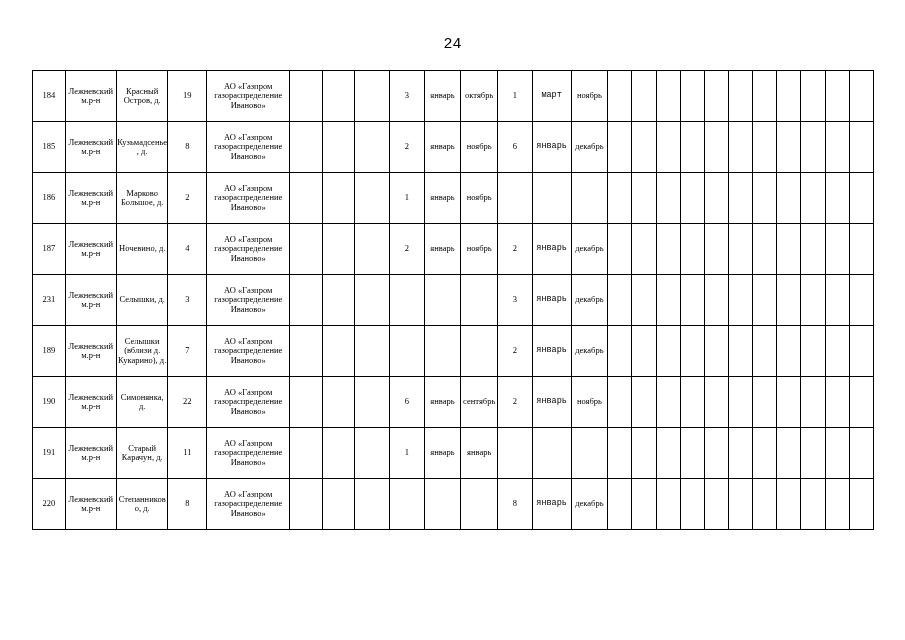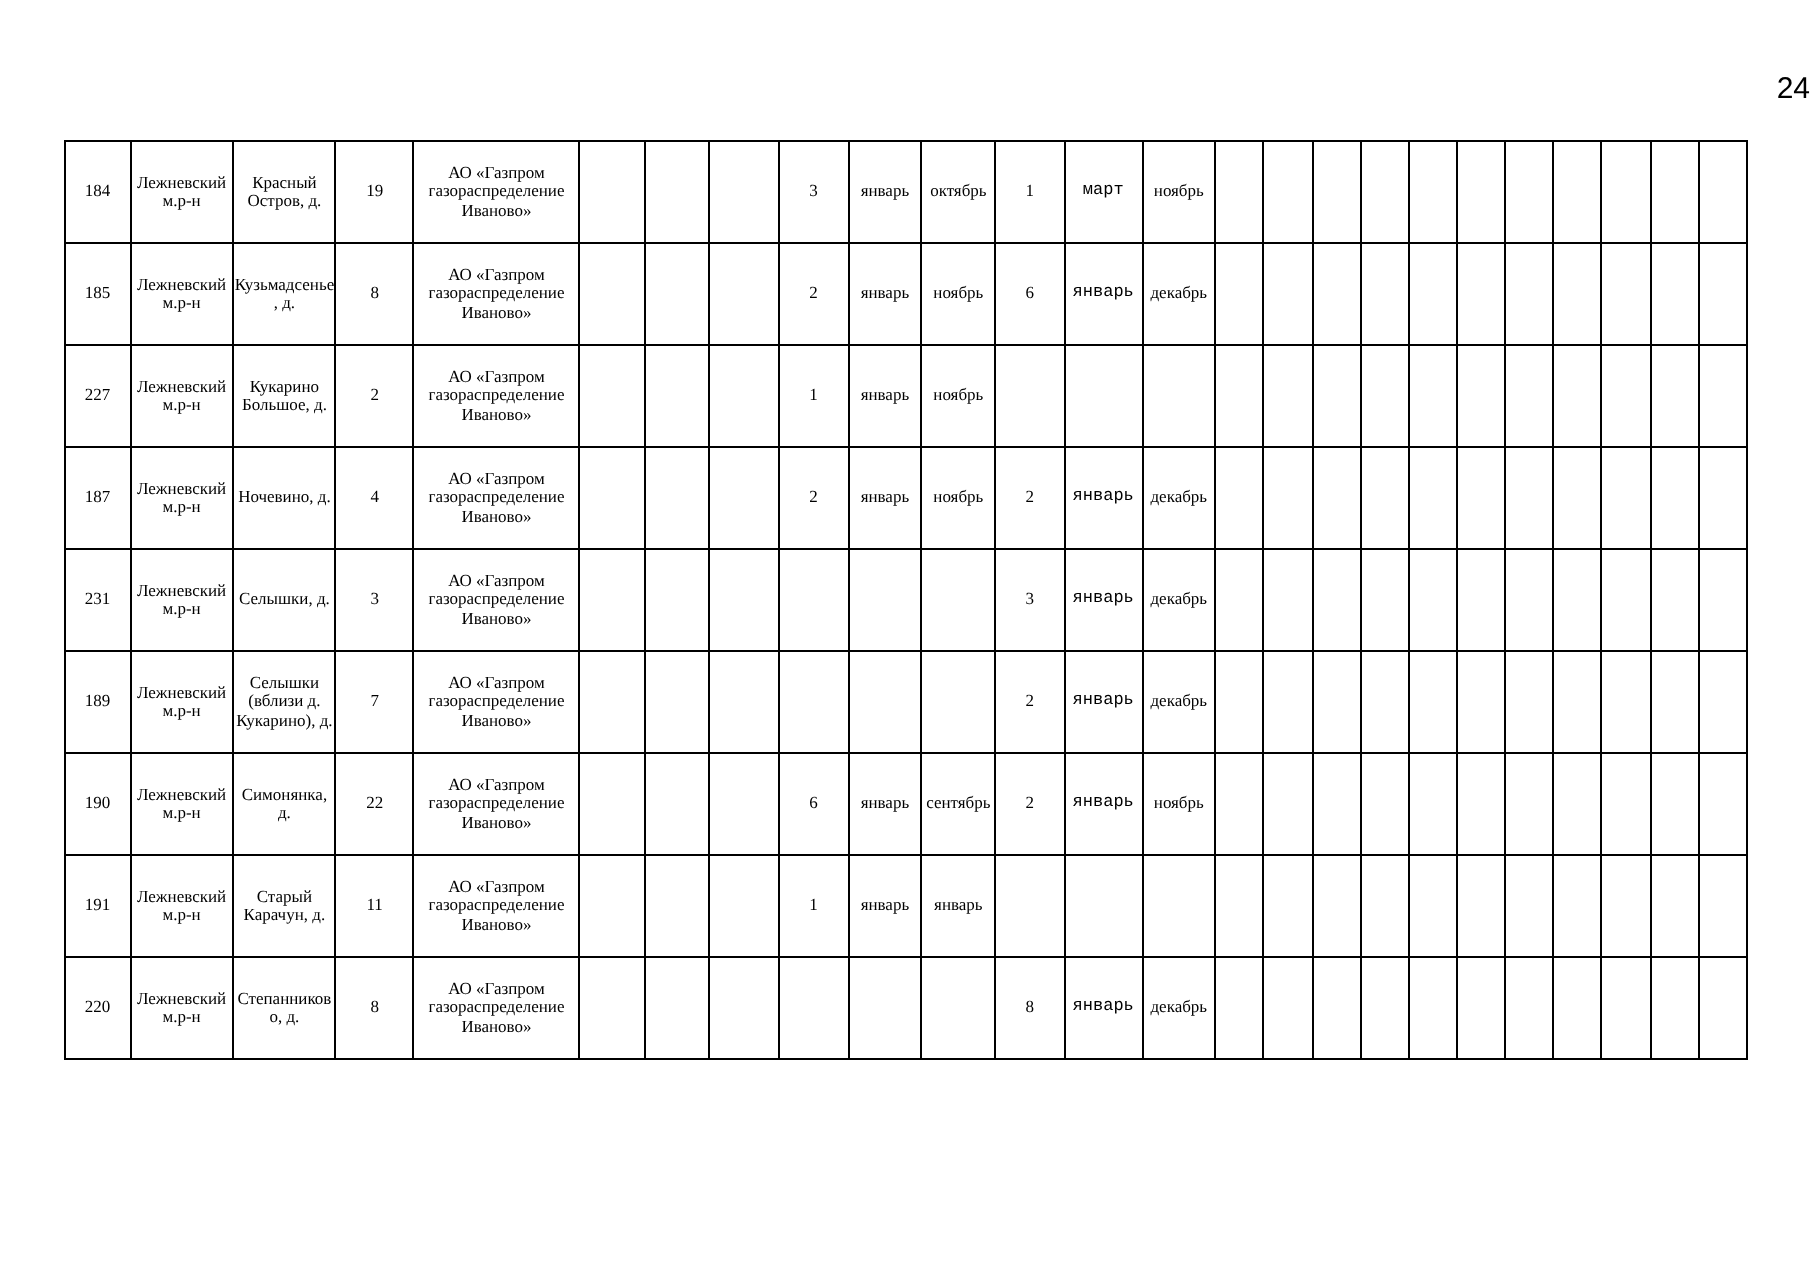--- a/index.html
+++ b/index.html
@@ -19,23 +19,23 @@
     position: relative;
     width: 905px;
     height: 640px;
     box-sizing: border-box;
   }
   .page-number {
     position: absolute;
     top: 36px;
     left: 0;
     width: 905px;
-    text-align: right;
+    text-align: center;
     font-size: 15px;
-    font-family: Liberation Sans, sans-serif;
+    font-family: Liberation Mono, monospace;
   }
   .table-wrap {
     position: absolute;
     top: 70px;
     left: 32px;
     width: 842px;
   }
   table.reg {
     border-collapse: collapse;
     table-layout: fixed;
@@ -134,23 +134,23 @@
           <td class="c-t"></td>
           <td class="c-t"></td>
           <td class="c-t"></td>
           <td class="c-t"></td>
           <td class="c-t"></td>
           <td class="c-t"></td>
           <td class="c-t"></td>
         </tr>
 
         <tr class="row-tall">
-          <td class="c-num">227</td>
-          <td class="c-district">Лежневский м.р-н</td>
-          <td class="c-place">Кукарино Большое, д.</td>
+          <td class="c-num">186</td>
+          <td class="c-district">Лежневский м.р-н</td>
+          <td class="c-place">Марково Большое, д.</td>
           <td class="c-count">2</td>
           <td class="c-org org-cell">АО «Газпром газораспределение Иваново»</td>
           <td class="c-e1"></td>
           <td class="c-e2"></td>
           <td class="c-e3"></td>
           <td class="c-v1">1</td>
           <td class="c-m1">январь</td>
           <td class="c-m2">ноябрь</td>
           <td class="c-v2"></td>
           <td class="c-m3"></td>

